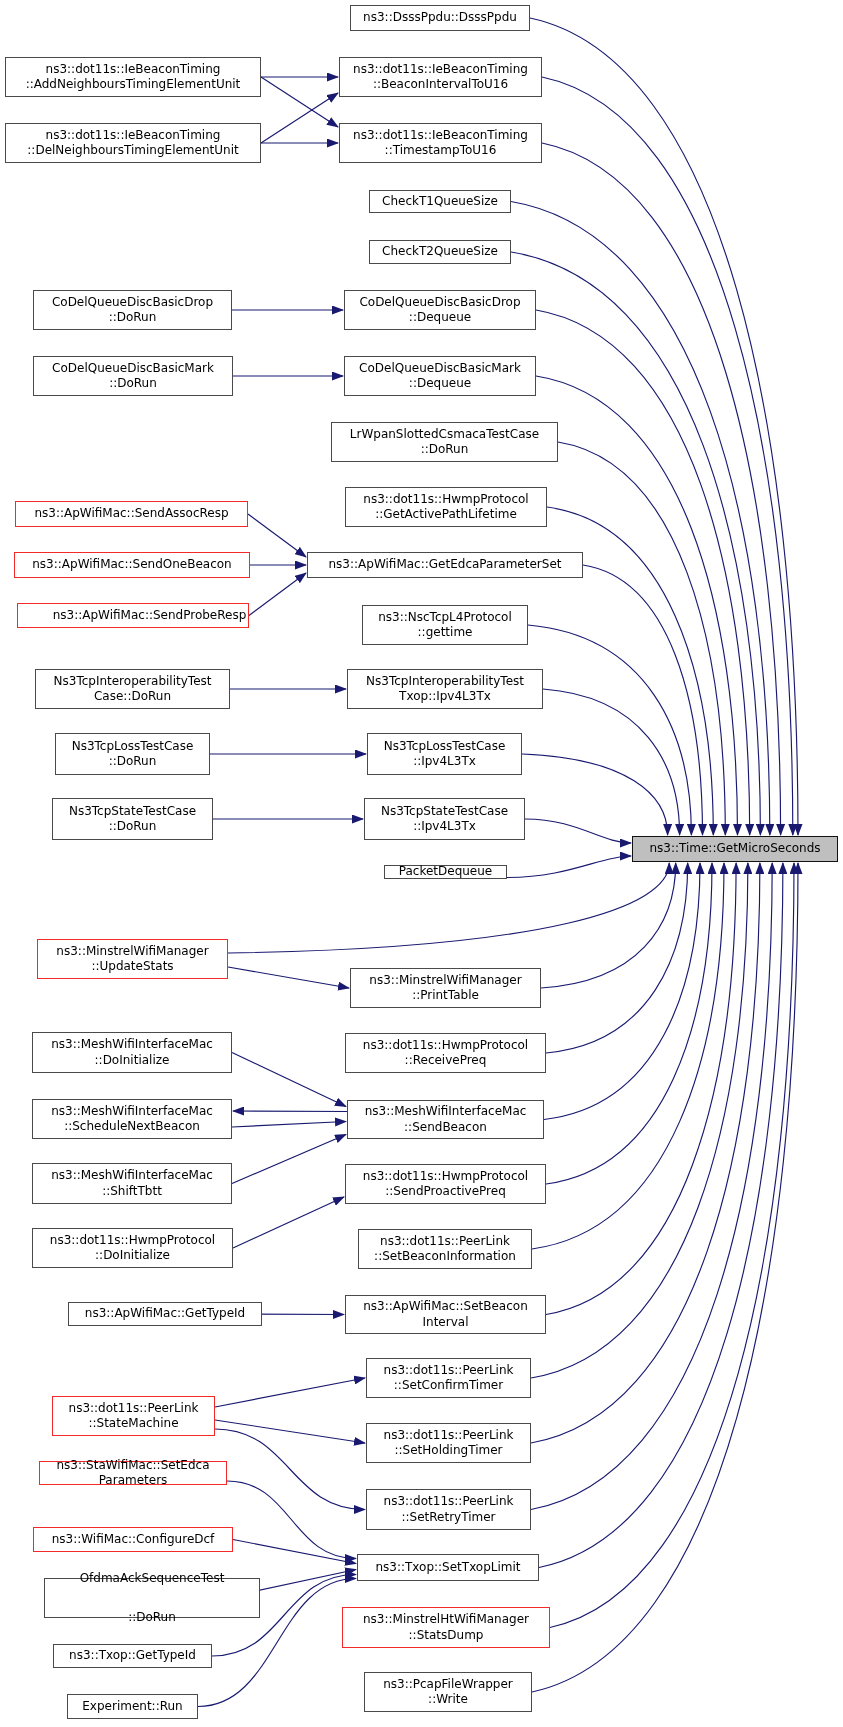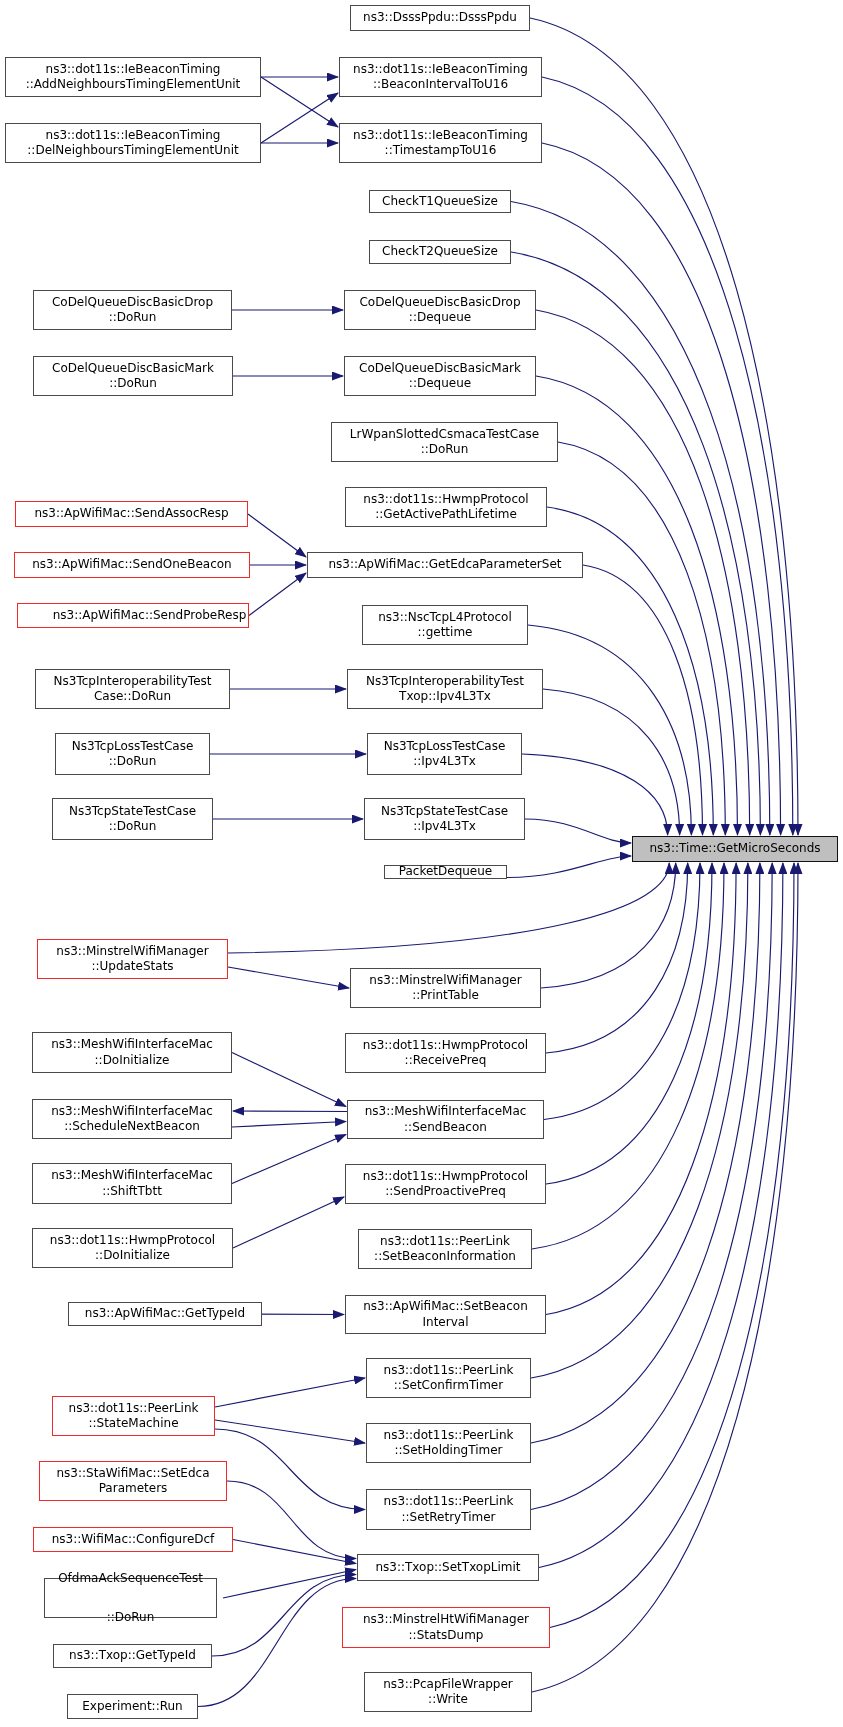--- a/index.html
+++ b/index.html
@@ -146,28 +146,28 @@
       <span>ns3::dot11s::HwmpProtocol</span>
       <span>::DoInitialize</span>
     </div>
     <div class="node" style="left: 36px; top: 1302px; width: 194px; height: 24px; margin-left: 32px;">
       <span>ns3::ApWifiMac::GetTypeId</span>
     </div>
     <div class="node red" style="left: 52px; top: 1396px; width: 163px; height: 40px;">
       <span>ns3::dot11s::PeerLink</span>
       <span>::StateMachine</span>
     </div>
-    <div class="node red" style="left: 39px; top: 1461px; width: 188px; height: 40px;">
+    <div class="node red" style="left: 39px; top: 1461px; width: 188px; height: 24px;">
       <span>ns3::StaWifiMac::SetEdca</span>
       <span>Parameters</span>
     </div>
     <div class="node red" style="left: 33px; top: 1527px; width: 200px; height: 25px;">
       <span>ns3::WifiMac::ConfigureDcf</span>
     </div>
-    <div class="node" style="left: 44px; top: 1578px; width: 173px; height: 40px; gap: 24px;">
+    <div class="node" style="left: 44px; top: 1578px; width: 216px; height: 40px; gap: 24px;">
       <span>OfdmaAckSequenceTest</span>
       <span>::DoRun</span>
     </div>
     <div class="node" style="left: 53px; top: 1644px; width: 159px; height: 24px;">
       <span>ns3::Txop::GetTypeId</span>
     </div>
     <div class="node" style="left: 67px; top: 1694px; width: 131px; height: 25px;">
       <span>Experiment::Run</span>
     </div>
     <div class="node" style="left: 350px; top: 5px; width: 180px; height: 26px;">

